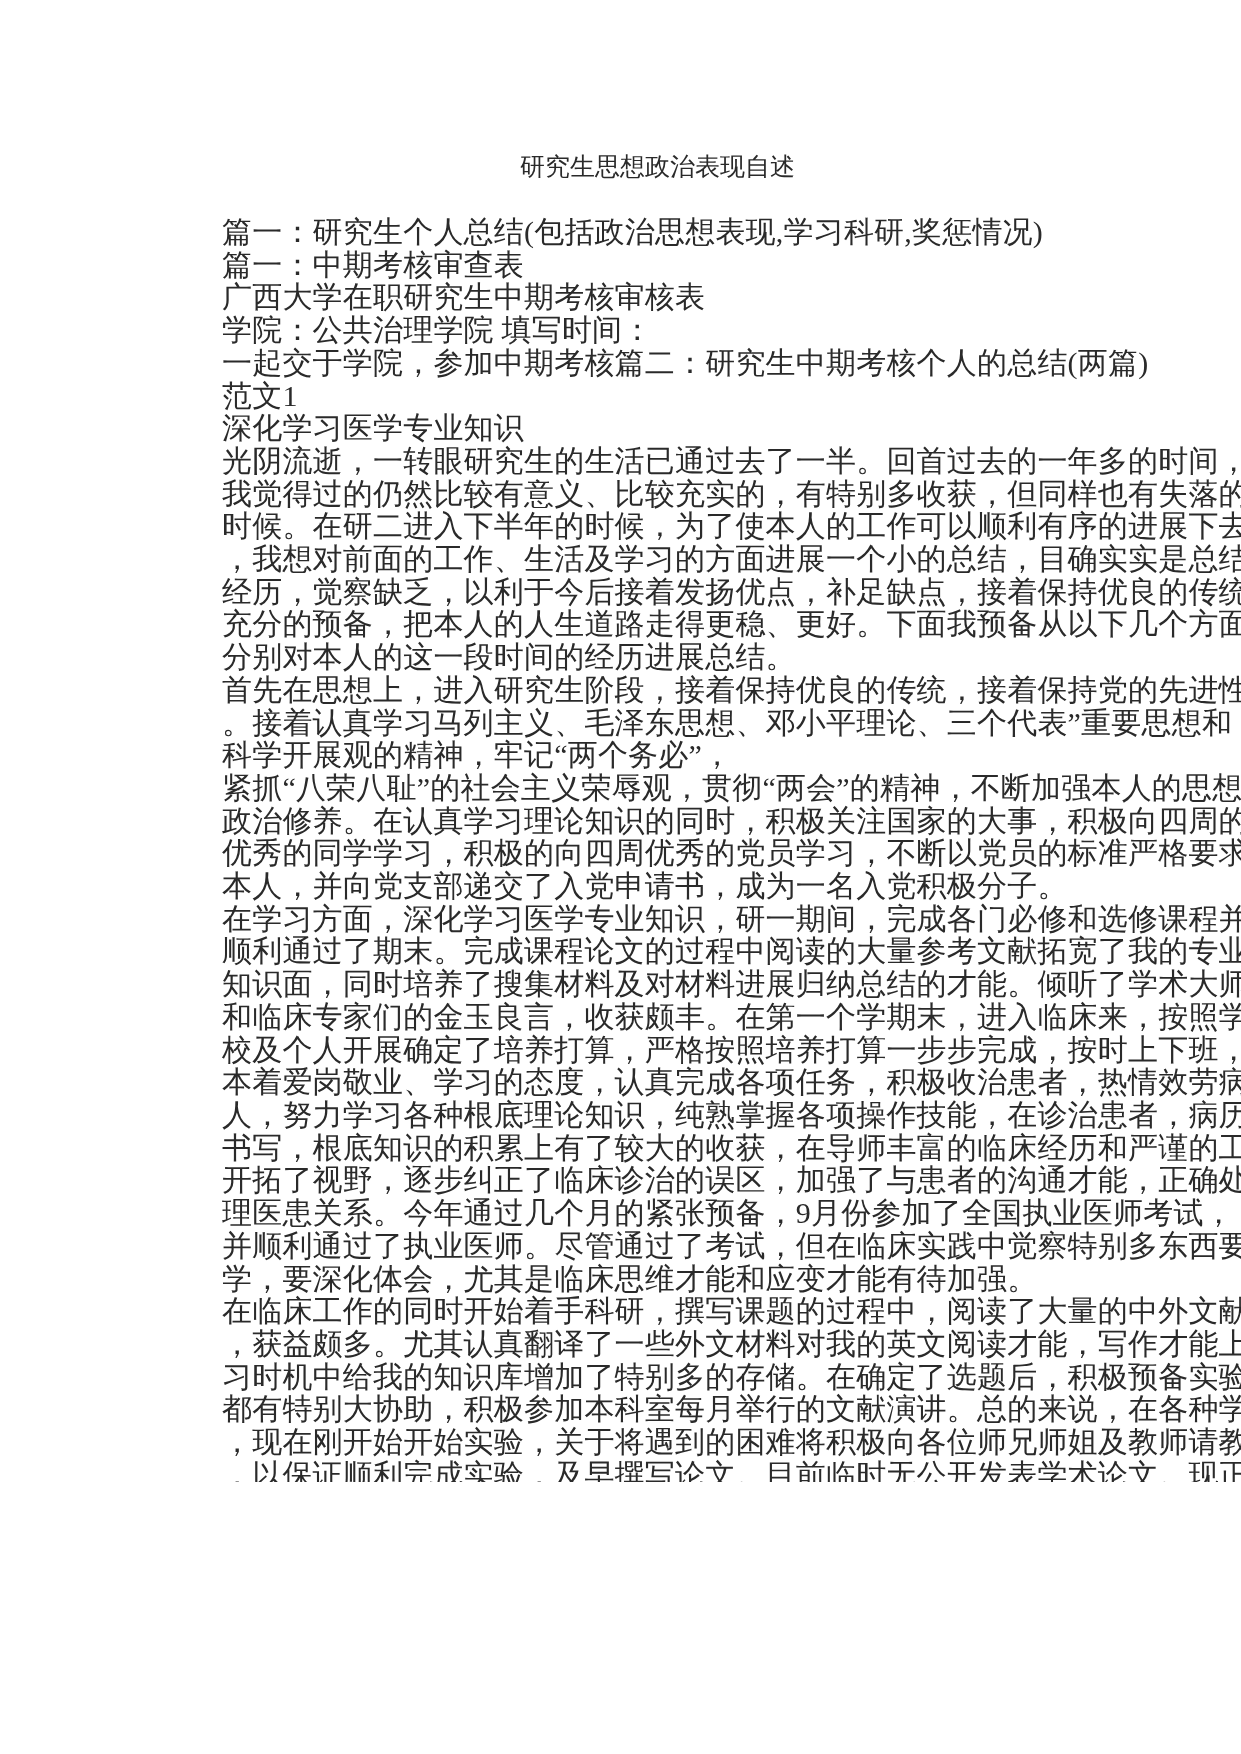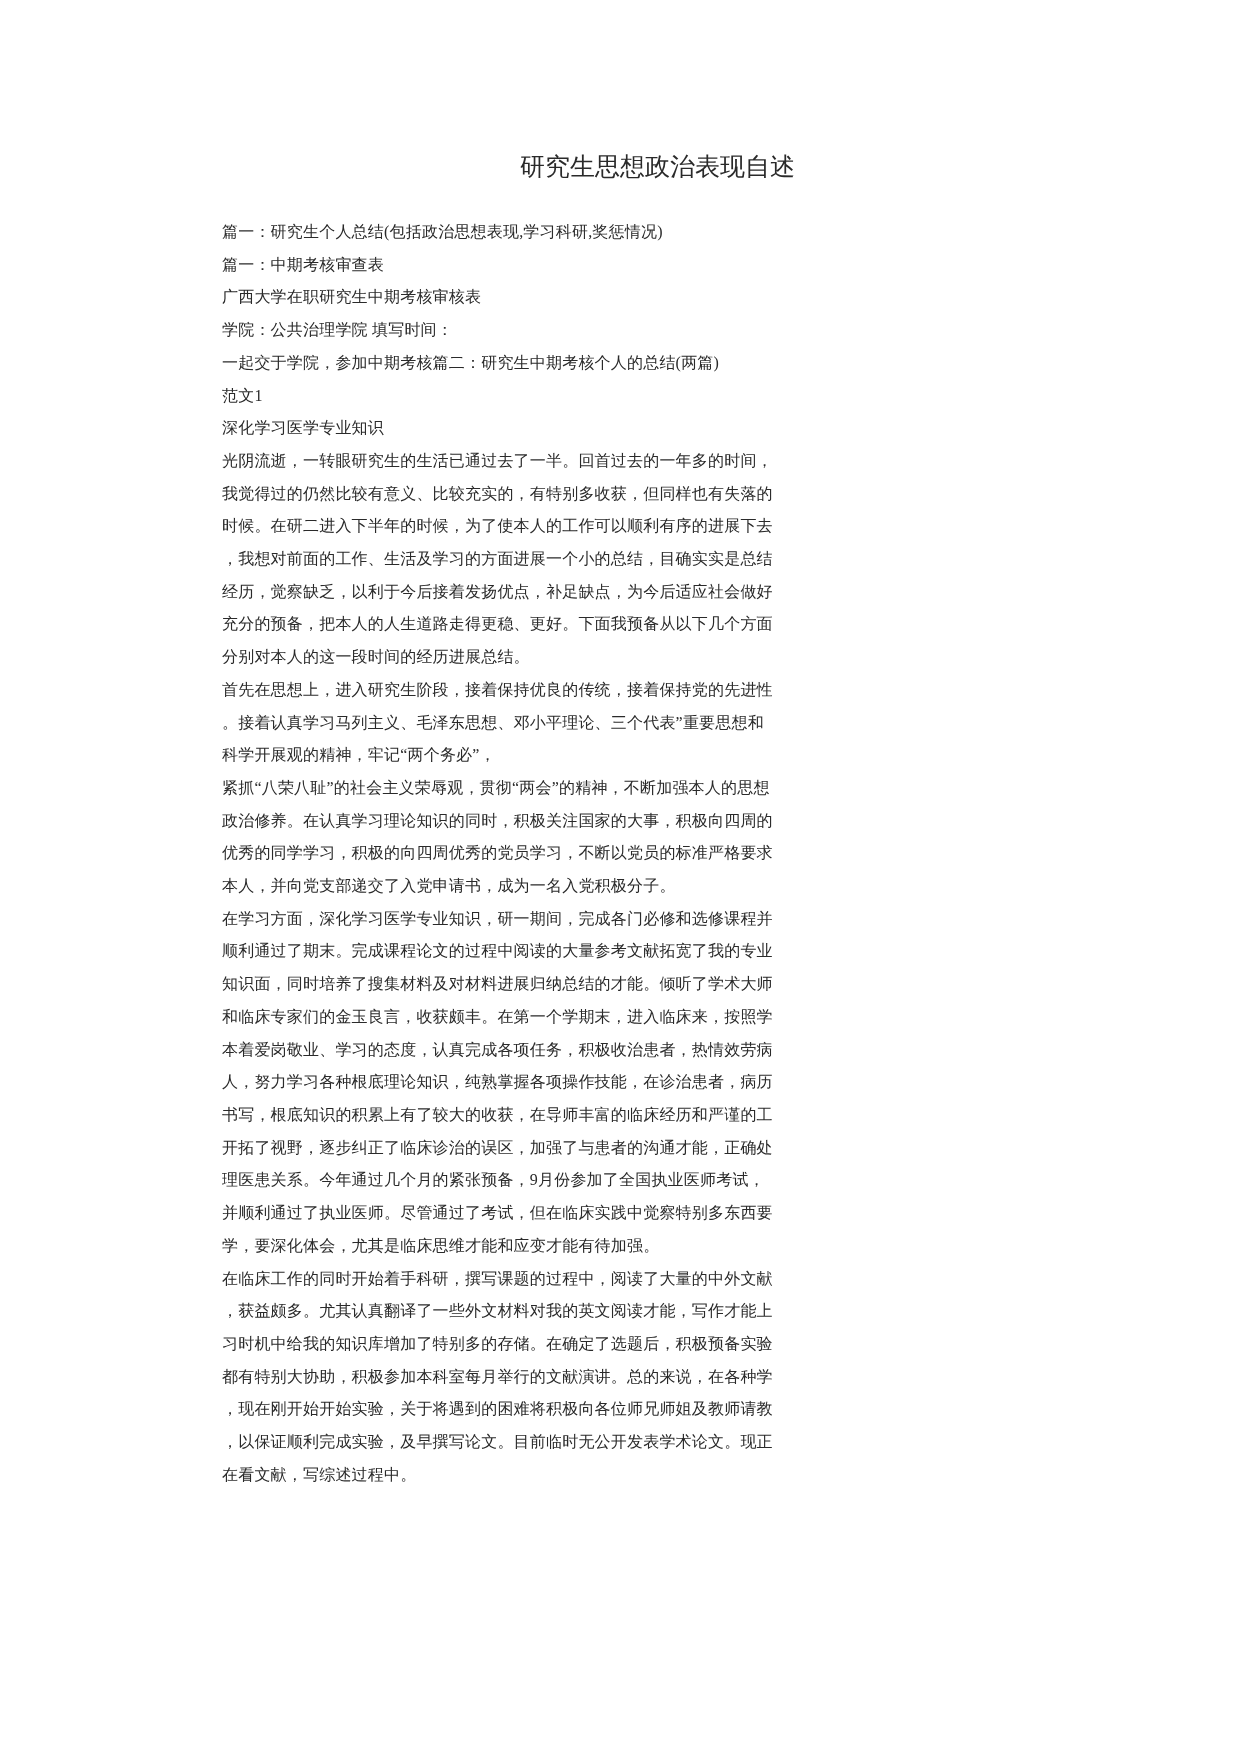--- a/index.html
+++ b/index.html
@@ -31,21 +31,21 @@
     text-align: center;
     font-size: 25px;
     line-height: 33px;
     white-space: nowrap;
   }
   .doc-body {
     position: absolute;
     top: 216px;
     left: 185px;
     width: 870px;
-    font-size: 16px;
+    font-size: 30px;
     line-height: 32.7px;
     letter-spacing: 0.2px;
   }
   .line {
     white-space: nowrap;
     min-height: 32.7px;
   }
 </style>
 </head>
 <body>
@@ -57,34 +57,35 @@
       <div class="line">篇一：中期考核审查表</div>
       <div class="line">广西大学在职研究生中期考核审核表</div>
       <div class="line">学院：公共治理学院 填写时间：</div>
       <div class="line">一起交于学院，参加中期考核篇二：研究生中期考核个人的总结(两篇)</div>
       <div class="line">范文1</div>
       <div class="line">深化学习医学专业知识</div>
       <div class="line">光阴流逝，一转眼研究生的生活已通过去了一半。回首过去的一年多的时间，</div>
       <div class="line">我觉得过的仍然比较有意义、比较充实的，有特别多收获，但同样也有失落的</div>
       <div class="line">时候。在研二进入下半年的时候，为了使本人的工作可以顺利有序的进展下去</div>
       <div class="line">，我想对前面的工作、生活及学习的方面进展一个小的总结，目确实实是总结</div>
-      <div class="line">经历，觉察缺乏，以利于今后接着发扬优点，补足缺点，为今后适应社会做好</div>
+      <div class="line">经历，觉察缺乏，以利于今后接着发扬优点，补足缺点，接着保持优良的传统</div>
       <div class="line">充分的预备，把本人的人生道路走得更稳、更好。下面我预备从以下几个方面</div>
       <div class="line">分别对本人的这一段时间的经历进展总结。</div>
       <div class="line">首先在思想上，进入研究生阶段，接着保持优良的传统，接着保持党的先进性</div>
       <div class="line">。接着认真学习马列主义、毛泽东思想、邓小平理论、三个代表”重要思想和</div>
       <div class="line">科学开展观的精神，牢记“两个务必”，</div>
       <div class="line">紧抓“八荣八耻”的社会主义荣辱观，贯彻“两会”的精神，不断加强本人的思想</div>
       <div class="line">政治修养。在认真学习理论知识的同时，积极关注国家的大事，积极向四周的</div>
       <div class="line">优秀的同学学习，积极的向四周优秀的党员学习，不断以党员的标准严格要求</div>
       <div class="line">本人，并向党支部递交了入党申请书，成为一名入党积极分子。</div>
       <div class="line">在学习方面，深化学习医学专业知识，研一期间，完成各门必修和选修课程并</div>
       <div class="line">顺利通过了期末。完成课程论文的过程中阅读的大量参考文献拓宽了我的专业</div>
       <div class="line">知识面，同时培养了搜集材料及对材料进展归纳总结的才能。倾听了学术大师</div>
       <div class="line">和临床专家们的金玉良言，收获颇丰。在第一个学期末，进入临床来，按照学</div>
+      <div class="line">校及个人开展确定了培养打算，严格按照培养打算一步步完成，按时上下班，</div>
       <div class="line">本着爱岗敬业、学习的态度，认真完成各项任务，积极收治患者，热情效劳病</div>
       <div class="line">人，努力学习各种根底理论知识，纯熟掌握各项操作技能，在诊治患者，病历</div>
       <div class="line">书写，根底知识的积累上有了较大的收获，在导师丰富的临床经历和严谨的工</div>
       <div class="line">开拓了视野，逐步纠正了临床诊治的误区，加强了与患者的沟通才能，正确处</div>
       <div class="line">理医患关系。今年通过几个月的紧张预备，9月份参加了全国执业医师考试，</div>
       <div class="line">并顺利通过了执业医师。尽管通过了考试，但在临床实践中觉察特别多东西要</div>
       <div class="line">学，要深化体会，尤其是临床思维才能和应变才能有待加强。</div>
       <div class="line">在临床工作的同时开始着手科研，撰写课题的过程中，阅读了大量的中外文献</div>
       <div class="line">，获益颇多。尤其认真翻译了一些外文材料对我的英文阅读才能，写作才能上</div>
       <div class="line">习时机中给我的知识库增加了特别多的存储。在确定了选题后，积极预备实验</div>

